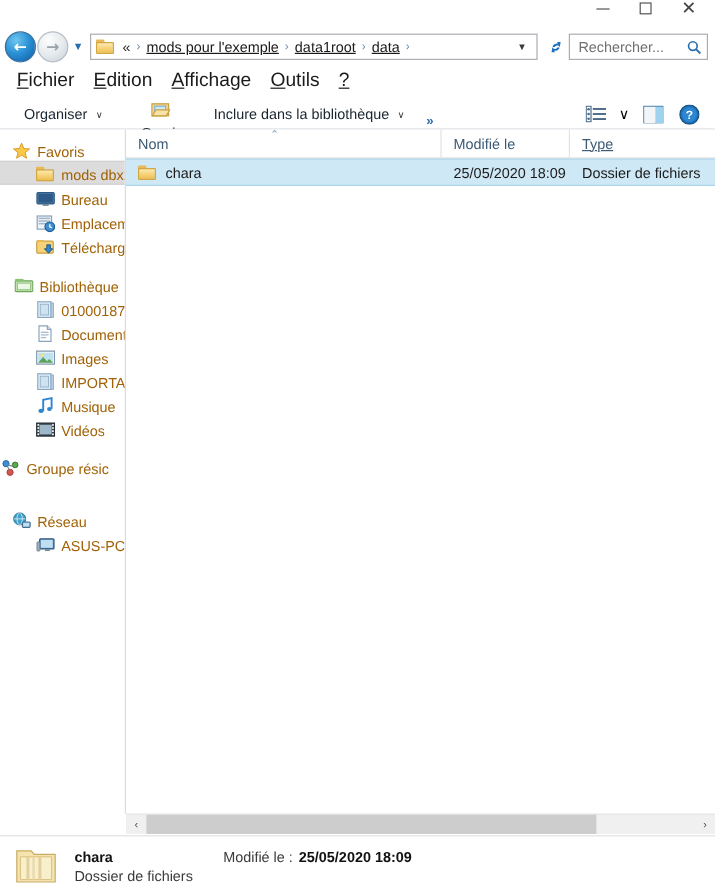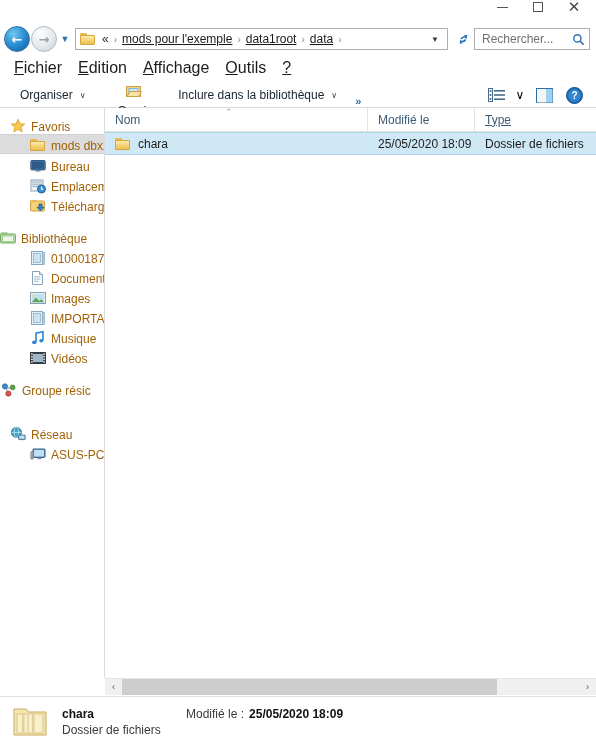--- a/index.html
+++ b/index.html
@@ -684,21 +684,21 @@
           <rect x="0.6" y="3" width="13.8" height="10" rx="1" fill="#f6d277" stroke="#c8a043"></rect>
           <rect x="0.6" y="2" width="6" height="1.6" fill="#e8b955"></rect>
           <path d="M9 6 L12 6 L12 9.3 L14 9.3 L10.5 13 L7 9.3 L9 9.3 Z" fill="#2f86d0" stroke="#14507f" stroke-width="0.7"></path>
         </svg>
       </span>
       <span class="ni-label">Télécharge</span>
     </div>
 
     <div class="navgap"></div>
 
-    <div class="navitem" style="padding-left:0;">
+    <div class="navitem" style="padding-left:12px;">
       <span class="ni-icon">
         <svg width="16" height="16" viewBox="0 0 16 16">
           <rect x="0.6" y="4" width="14.8" height="9" rx="1" fill="#bfe2b0" stroke="#6ea45c"></rect>
           <rect x="0.6" y="2.4" width="7" height="1.8" fill="#8cc276"></rect>
           <rect x="2.6" y="6" width="10.8" height="5.4" fill="#edf7e8" stroke="#8cc276" stroke-width="0.7"></rect>
         </svg>
       </span>
       <span class="ni-label">Bibliothèque</span>
     </div>
 

